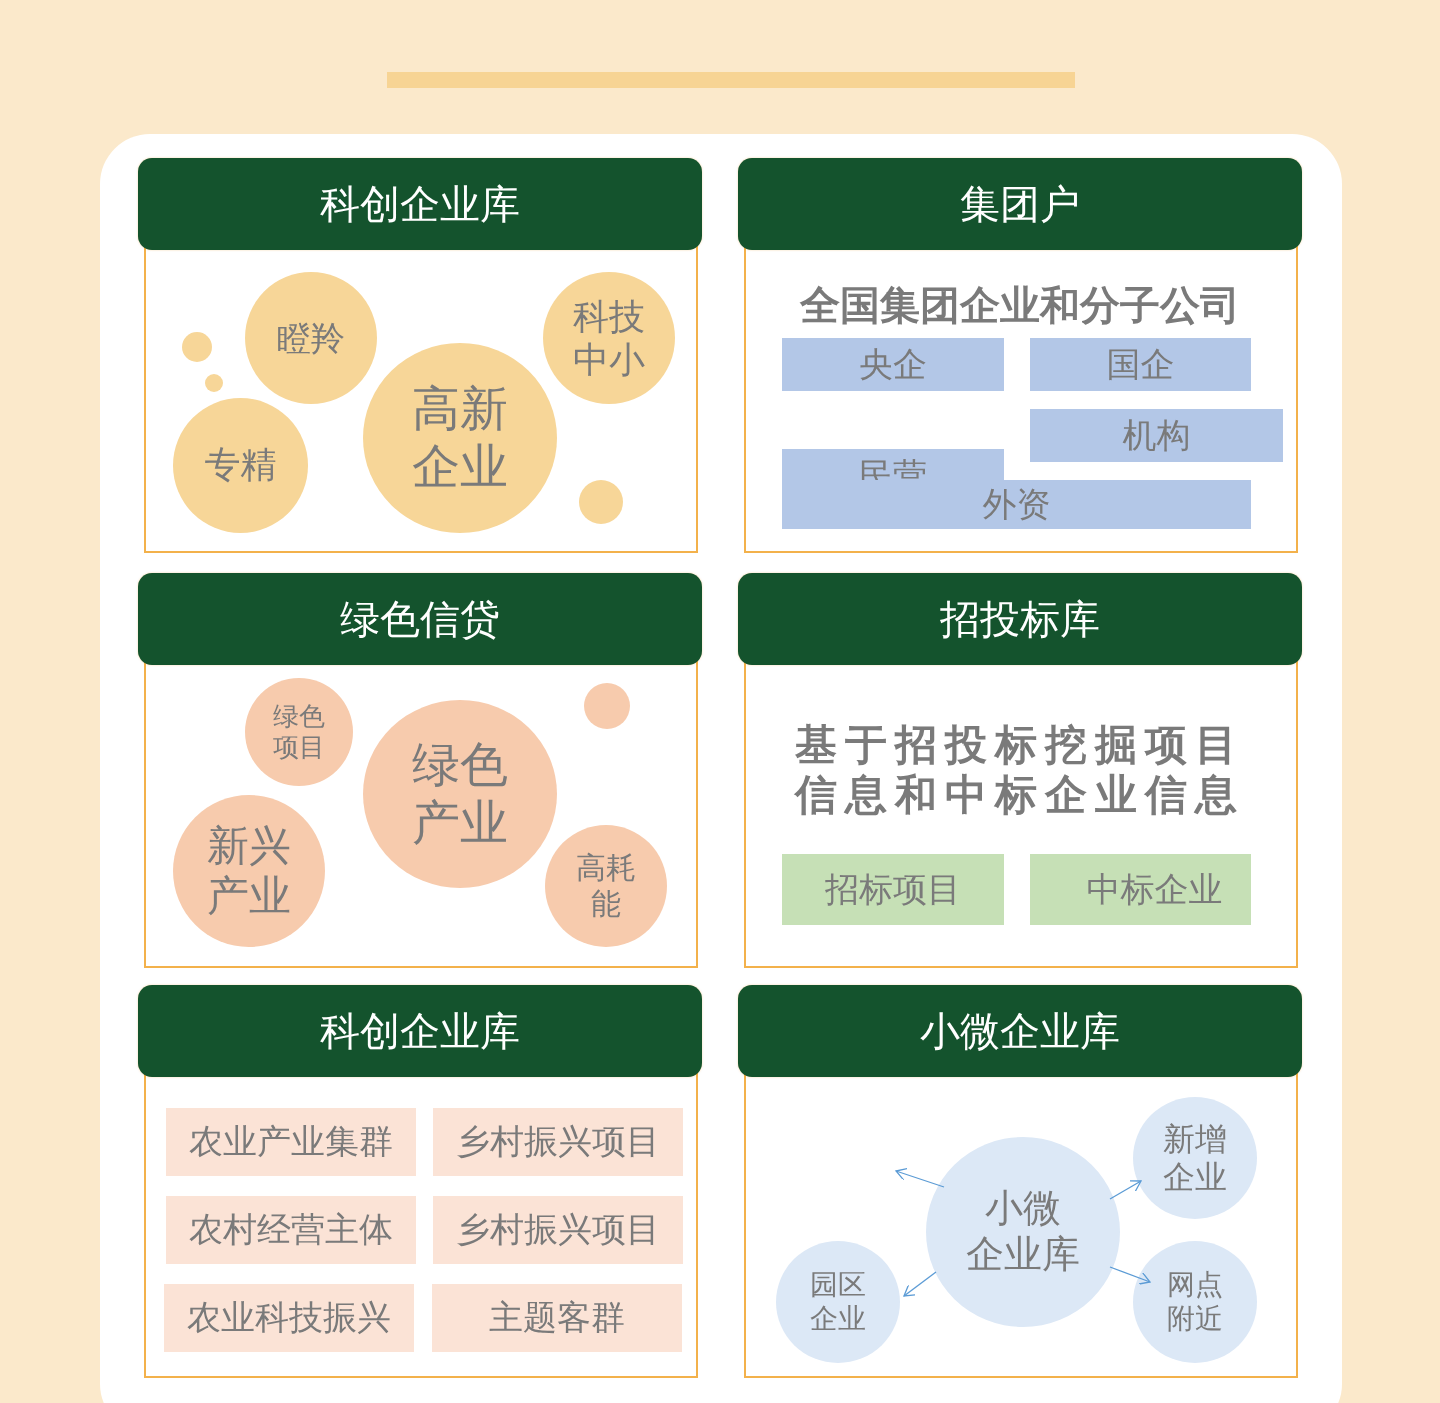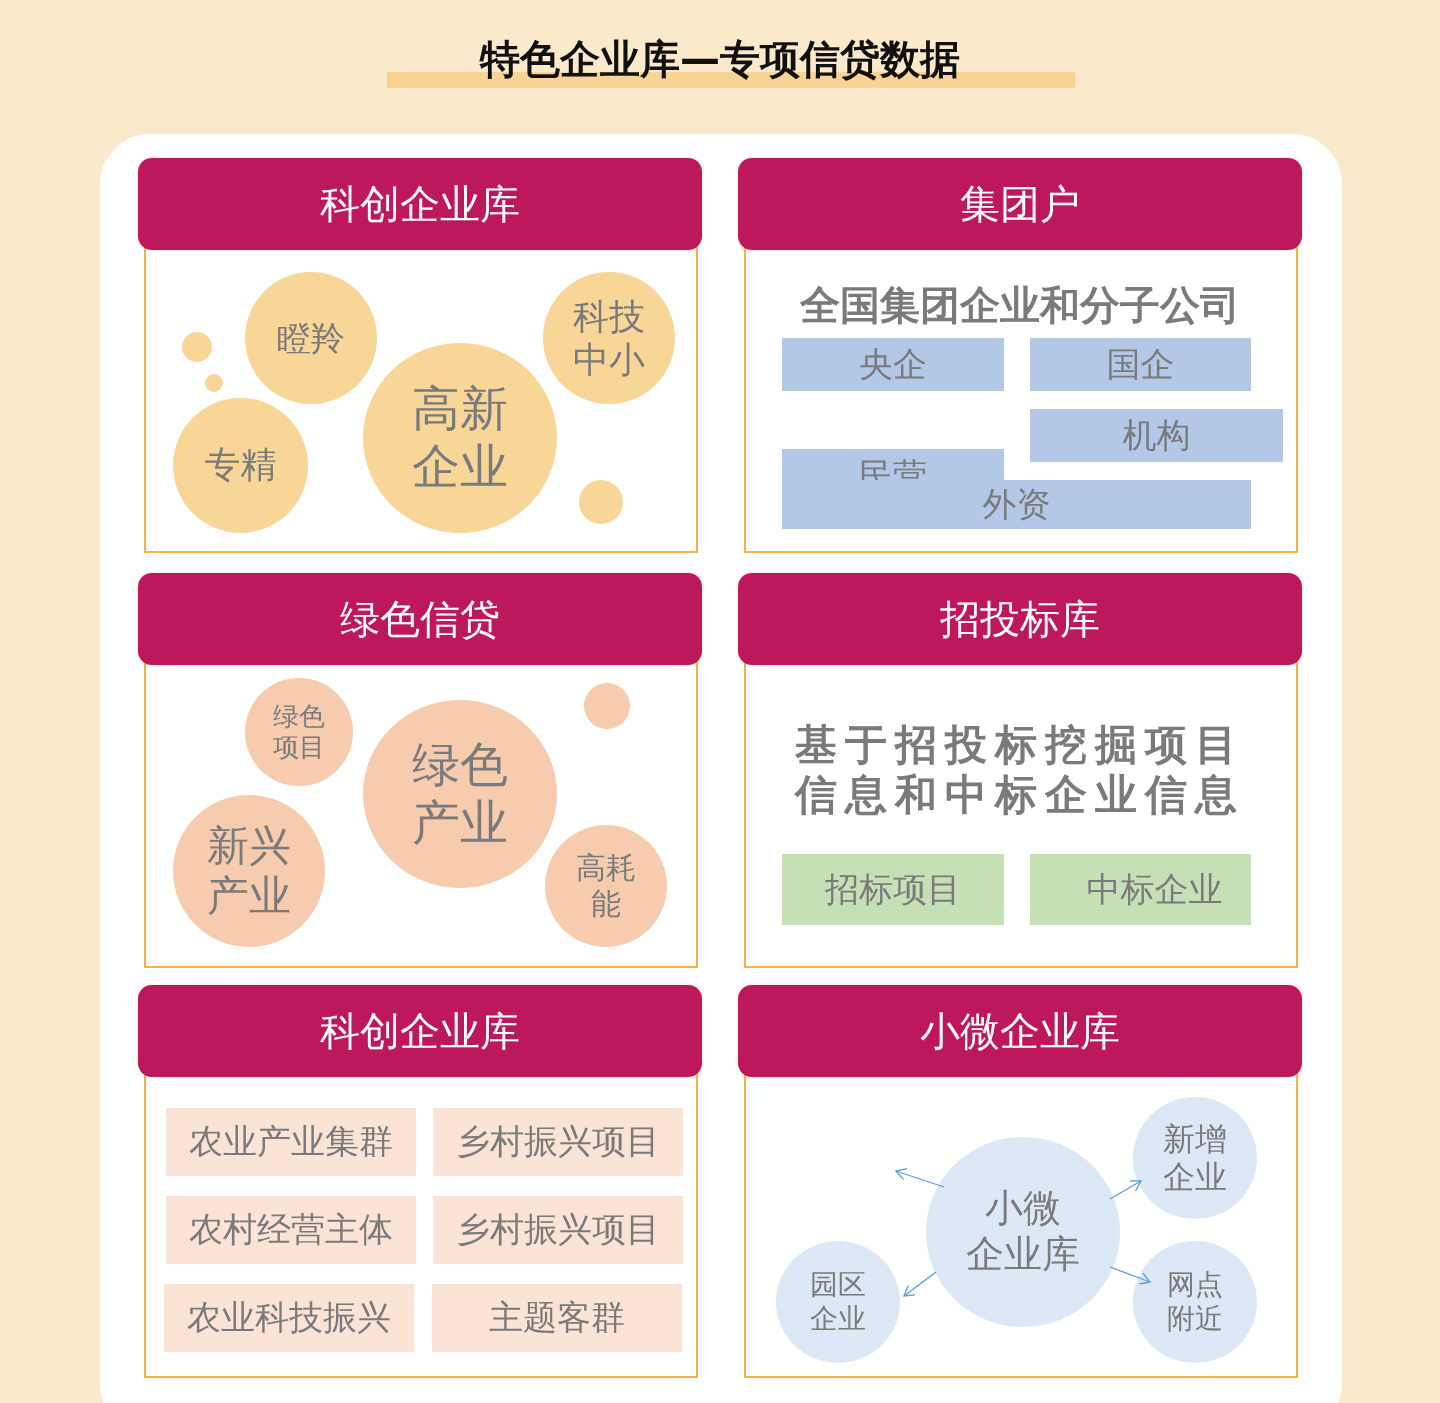--- a/index.html
+++ b/index.html
@@ -22,21 +22,21 @@
     position: absolute; left: 100px; top: 134px; width: 1242px; height: 1300px;
     background: #ffffff; border-radius: 50px;
   }
   .panel { position: absolute; width: 564px; height: 395px; }
   .panel .body {
     position: absolute; left: 6px; top: 60px; right: 4px; bottom: 0;
     border: 2px solid #f3b14b; background: #fff;
   }
   .panel .header {
     position: absolute; left: 0; top: 0; width: 564px; height: 92px;
-    background: #be185d; border-radius: 14px;
+    background: #14532d; border-radius: 14px;
     box-shadow: 0 0 2px rgba(240,170,70,0.5);
     color: #fff; font-size: 40px; text-align: center; line-height: 92px;
   }
   .bubble {
     position: absolute; border-radius: 50%;
     display: flex; align-items: center; justify-content: center;
     text-align: center; color: #7a7a7a; line-height: 1.2;
   }
   .b-yellow { background: #f7d698; }
   .b-peach { background: #f7cbad; }
@@ -51,21 +51,20 @@
   .bold-text {
     position: absolute; color: #7a7a7a; font-weight: bold; text-align: center;
   }
   svg.arrows { position: absolute; left: 0; top: 0; overflow: visible; }
 </style>
 </head>
 <body>
 
 <div class="title-wrap">
   <div class="title-bar"></div>
-  <div class="title-text">特色企业库—专项信贷数据</div>
 </div>
 
 <div class="card"></div>
 
 <div class="panel" style="left:138px; top:158px;">
   <div class="body"></div>
   <div class="header">科创企业库</div>
   <div class="bubble b-yellow" style="left:44px; top:174px; width:30px; height:30px;"></div>
   <div class="bubble b-yellow" style="left:67px; top:216px; width:18px; height:18px;"></div>
   <div class="bubble b-yellow" style="left:107px; top:114px; width:132px; height:132px; font-size:34px;">瞪羚</div>

